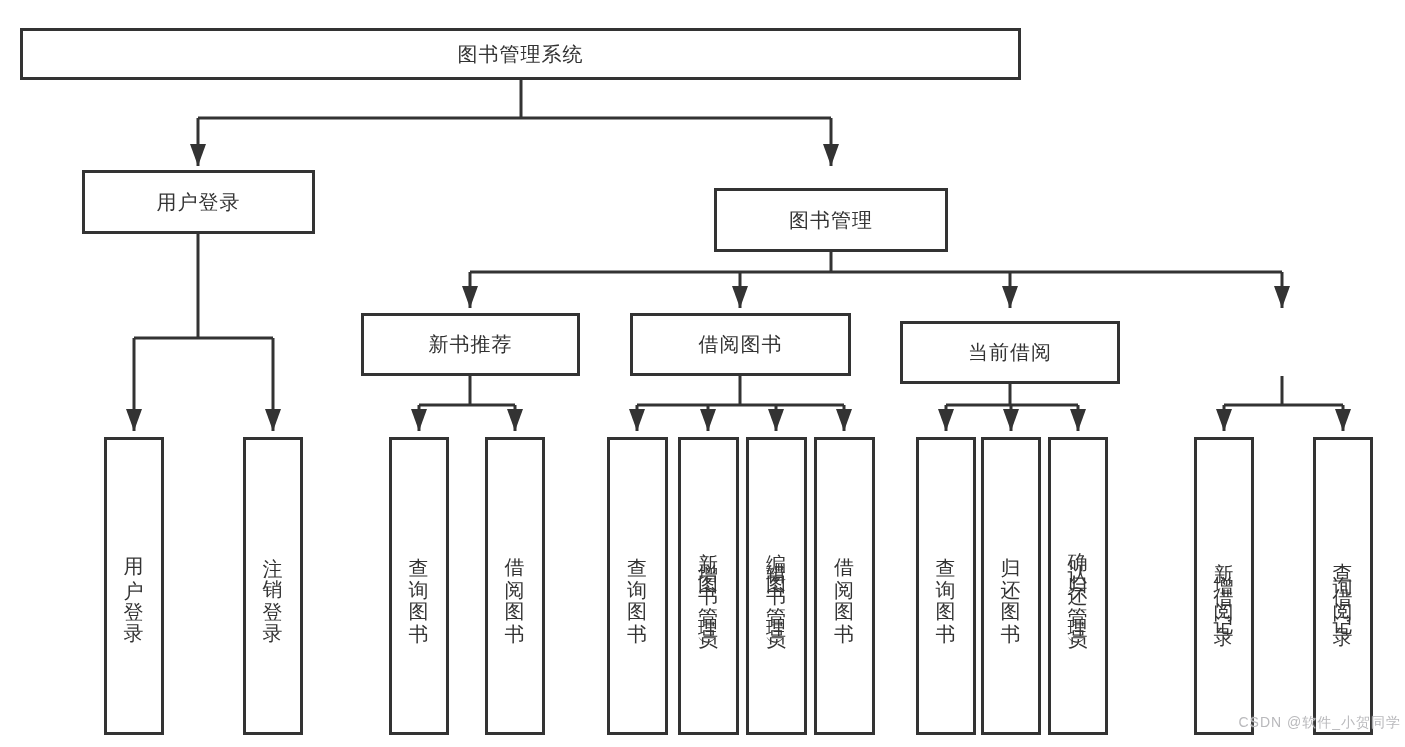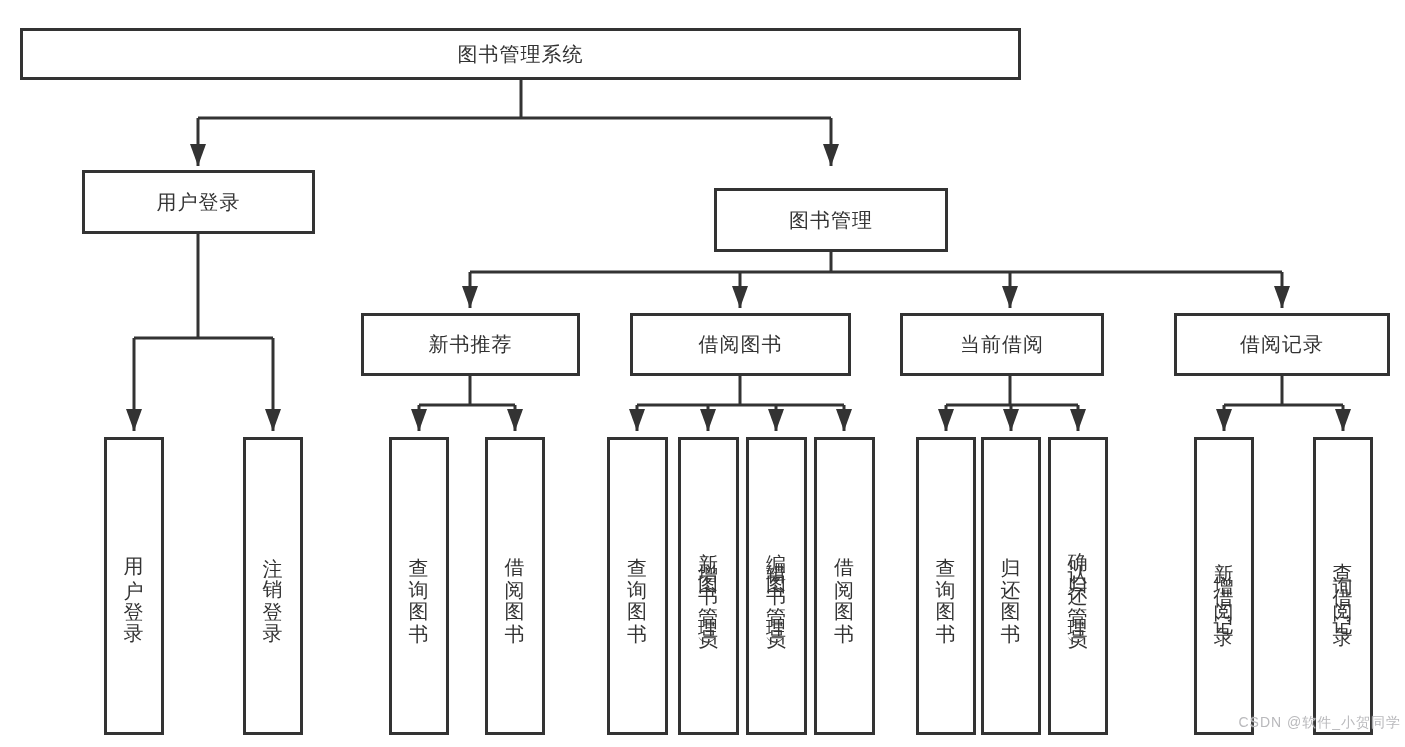--- a/index.html
+++ b/index.html
@@ -108,25 +108,22 @@
     </div>
     <div class="node" style="left: 714px; top: 170px; width: 234px; height: 64px; margin-top: 18px;">
       <span class="lbl">图书管理</span>
     </div>
     <div class="node" style="left: 361px; top: 313px; width: 219px; height: 63px; justify-content: center;">
       <span class="lbl">新书推荐</span>
     </div>
     <div class="node" style="left: 630px; top: 313px; width: 221px; height: 63px;">
       <span class="lbl">借阅图书</span>
     </div>
-    <div class="node" style="left: 900px; top: 313px; width: 204px; height: 63px; align-items: center;">
+    <div class="node" style="left: 900px; top: 321px; width: 220px; height: 63px; align-items: center;">
       <span class="lbl">当前借阅</span>
-    </div>
-    <div class="node" style="left: 1174px; top: 313px; width: 216px; height: 63px;">
-      <span class="lbl">借阅记录</span>
     </div>
     <div class="node vertical" style="left: 104px; top: 437px; width: 60px; height: 298px;">
       <span class="lbl v-wide">用户登录</span>
     </div>
     <div class="node vertical" style="left: 243px; top: 437px; width: 60px; height: 298px;">
       <span class="lbl v-wide">注销登录</span>
     </div>
     <div class="node vertical" style="left: 389px; top: 437px; width: 60px; height: 298px;">
       <span class="lbl v-wide">查询图书</span>
     </div>

